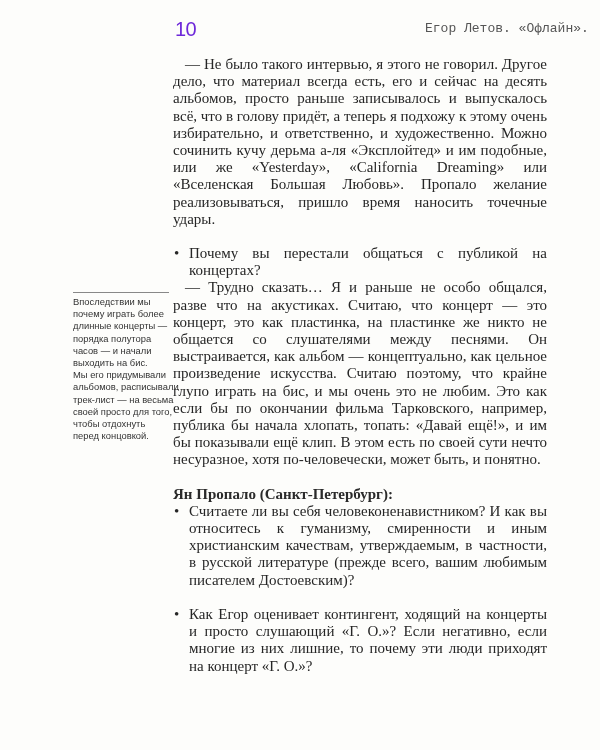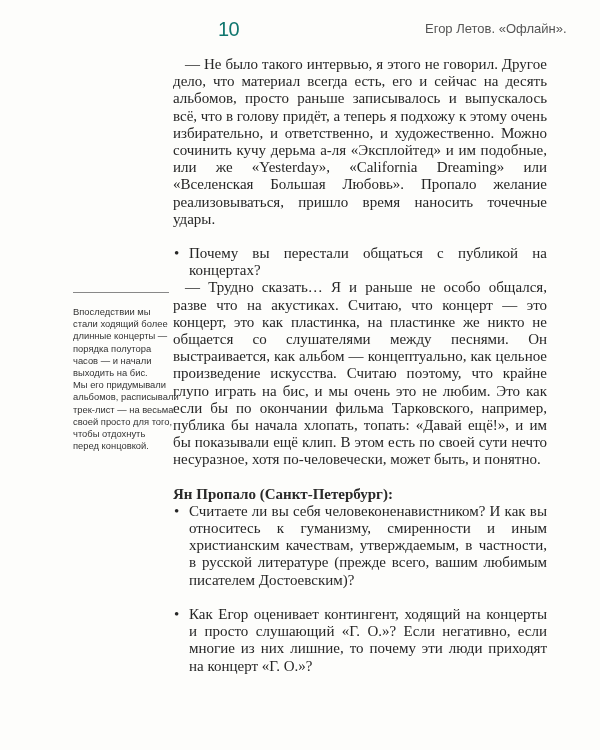--- a/index.html
+++ b/index.html
@@ -2,38 +2,38 @@
 <html><head>
 <meta charset="utf-8">
 <style>
   html, body { margin: 0; padding: 0; }
   body {
     width: 600px; height: 750px; background: #fdfdfb; position: relative; overflow: hidden;
     color: #222; font-family: "DejaVu Serif", "Liberation Serif", serif;
   }
   .page-number {
     position: absolute; left: 175px; top: 18px;
-    font-family: "Liberation Sans", sans-serif; font-size: 20px; color: #0f766e; letter-spacing: -0.5px; margin-left: 43px;
+    font-family: "Liberation Sans", sans-serif; font-size: 20px; color: #6d28d9; letter-spacing: -0.5px;
   }
   .running-head {
     position: absolute; left: 425px; top: 21px;
-    font-family: Liberation Sans, sans-serif; font-size: 13px; color: #555;
+    font-family: Liberation Mono, monospace; font-size: 13px; color: #555;
   }
   .body-text {
     position: absolute; left: 173px; top: 56px; width: 374px;
     font-family: "Liberation Serif", serif; font-size: 15px; line-height: 17.2px; color: #262626;
   }
   .para { margin: 0; text-align: justify; text-indent: 12px; }
   .speaker { margin: 0; font-weight: bold; color: #2a2a2a; }
   .gap { height: 17px; }
   .question { position: relative; margin: 0; padding-left: 16px; text-align: justify; }
   .question .bullet { position: absolute; left: 1px; top: 0; }
   .sidenote {
     position: absolute; left: 73px; top: 292px; width: 96px;
-    border-top: 1px solid #888; padding-top: 13px;
+    border-top: 1px solid #888; padding-top: 3px;
     font-family: "Liberation Sans", sans-serif; font-size: 9.4px; line-height: 12.2px; color: #333;
   }
   .sidenote span { display: block; white-space: nowrap; }
 </style>
 </head>
 <body>
 
 <div class="page-number">10</div>
 <div class="running-head">Егор Летов. «Офлайн».</div>
 
@@ -56,21 +56,21 @@
   <div class="gap"></div>
 
   <p class="question">
     <span class="bullet">•</span>
     <span>Как Егор оценивает контингент, ходящий на концерты и просто слушающий «Г. О.»? Если негативно, если многие из них лишние, то почему эти люди приходят на концерт «Г. О.»?</span>
   </p>
 </div>
 
 <div class="sidenote">
   <span>Впоследствии мы</span>
-  <span>стали ходящий более</span>
+  <span>почему играть более</span>
   <span>длинные концерты —</span>
   <span>порядка полутора</span>
   <span>часов — и начали</span>
   <span>выходить на бис.</span>
   <span>Мы его придумывали</span>
   <span>альбомов, расписывали</span>
   <span>трек-лист — на весьма</span>
   <span>своей просто для того,</span>
   <span>чтобы отдохнуть</span>
   <span>перед концовкой.</span>

